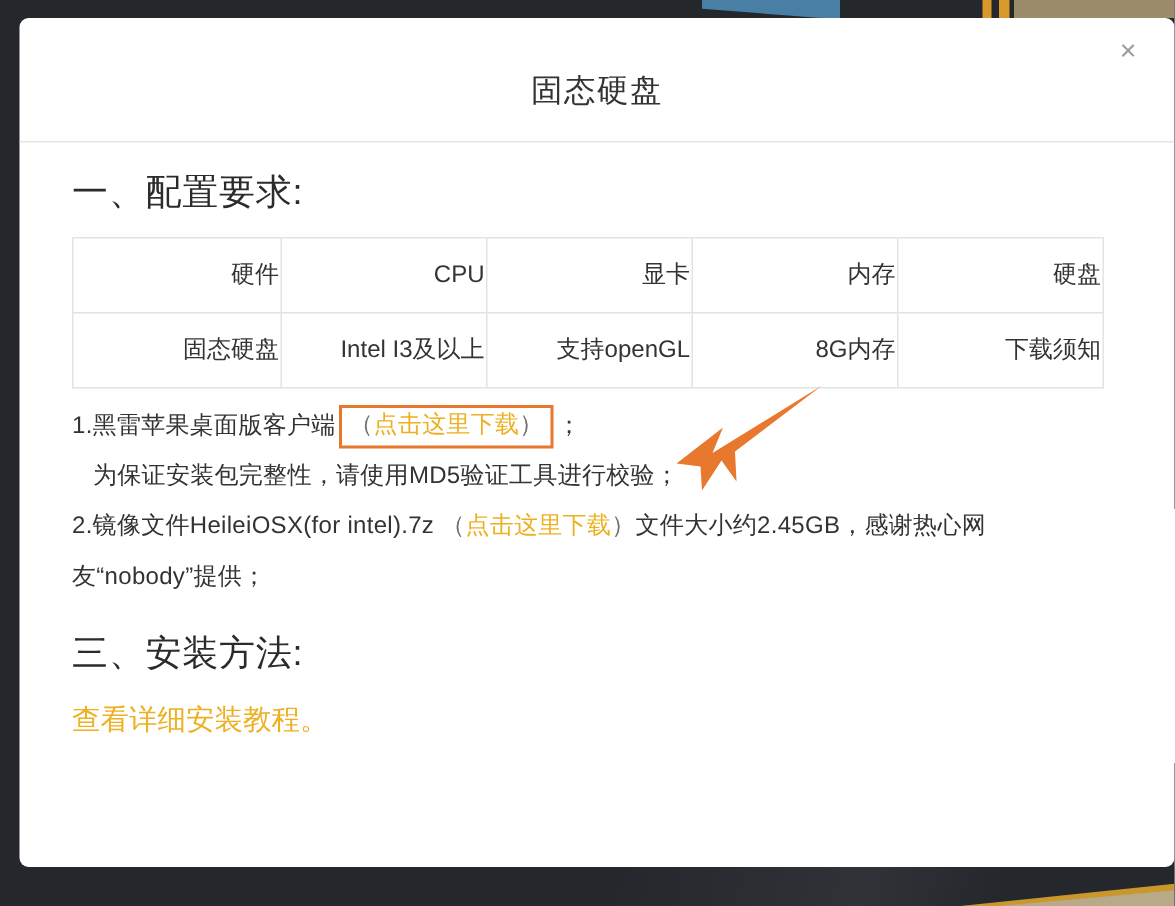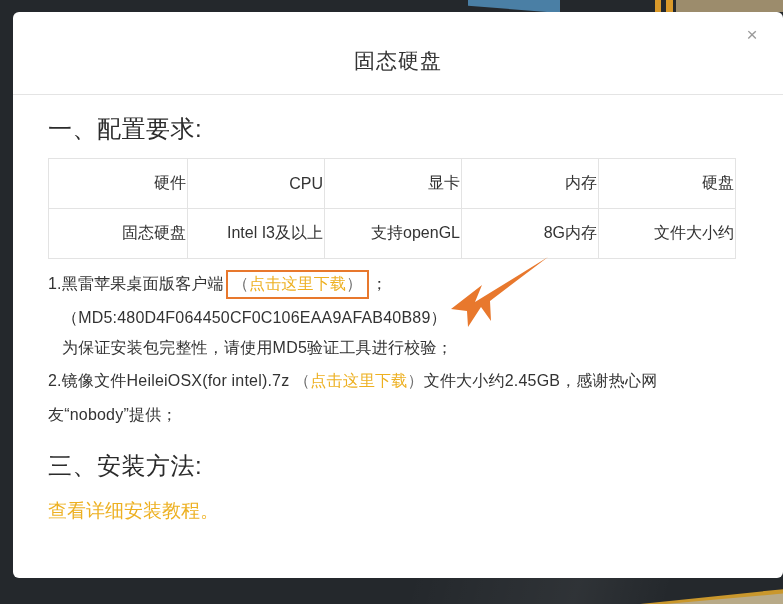--- a/index.html
+++ b/index.html
@@ -256,31 +256,30 @@
           <td>CPU</td>
           <td>显卡</td>
           <td>内存</td>
           <td>硬盘</td>
         </tr>
         <tr>
           <td>固态硬盘</td>
           <td>Intel I3及以上</td>
           <td>支持openGL</td>
           <td>8G内存</td>
-          <td>文件大小约</td>
+          <td>下载须知</td>
         </tr>
       </tbody>
     </table>
 
 
     <div class="body-line" id="line-item-1">
       <span>1.黑雷苹果桌面版客户端</span><span id="highlight-box"><span class="paren">（</span><span class="link-gold">点击这里下载</span><span class="paren">）</span></span><span>；</span>
     </div>
 
-    <div class="body-line line-indent">（MD5:480D4F064450CF0C106EAA9AFAB40B89）</div>
 
     <div class="body-line line-indent">为保证安装包完整性，请使用MD5验证工具进行校验；</div>
 
     <div id="para-item-2">
       <span>2.镜像文件HeileiOSX(for intel).7z</span>
       <span class="paren">（</span><span class="link-gold">点击这里下载</span><span class="paren">）</span><span>文件大小约2.45GB，感谢热心网友“nobody”提供；</span>
     </div>
 
     <div class="section-heading" id="install-heading">三、安装方法:</div>
 

